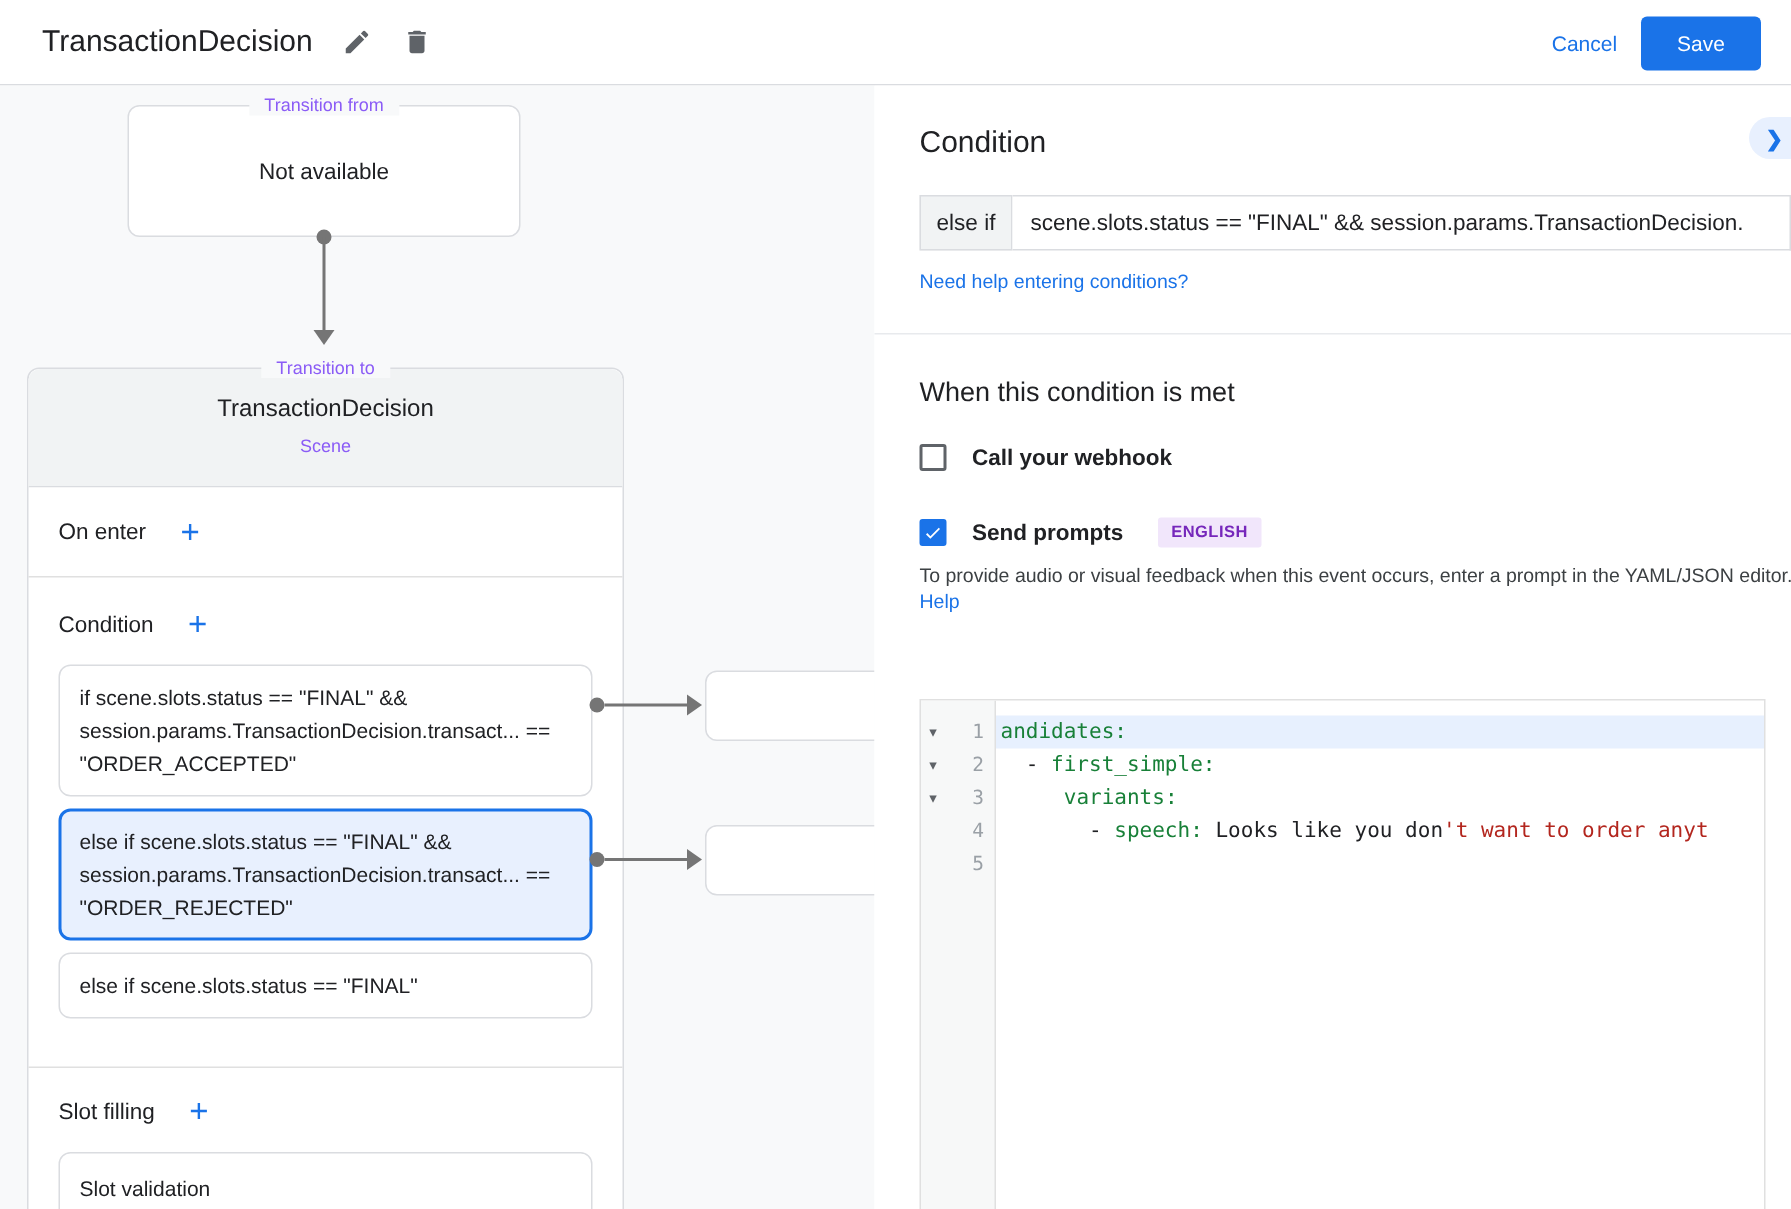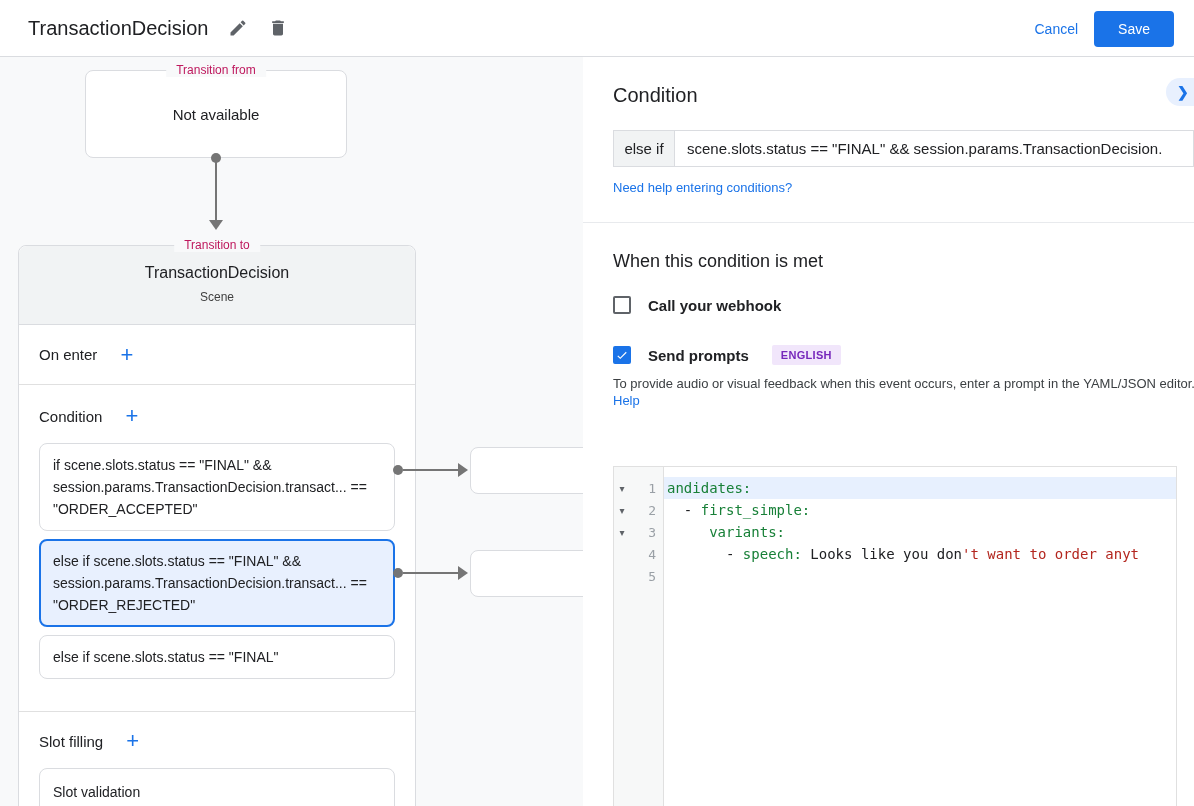--- a/index.html
+++ b/index.html
@@ -16,38 +16,38 @@
   .header-actions { position:absolute; right:20px; top:0; height:57px; display:flex; align-items:center; gap:16px; }
   .cancel-btn { color:#1a73e8; font-size:14px; font-weight:500; cursor:pointer; }
   .save-btn { background:#1a73e8; color:#ffffff; font-size:14px; font-weight:500; border:none;
               border-radius:4px; height:36px; padding:0 24px; cursor:pointer; }
 
   
   .canvas { position:absolute; left:0; top:57px; width:583px; height:749px; background:#f8f9fa; overflow:hidden; }
 
   .fieldset { position:absolute; background:#fff; border:1px solid #dadce0; border-radius:8px; }
   .legend { position:absolute; top:-8px; left:50%; transform:translateX(-50%); background:#f8f9fa;
-            padding:0 10px; font-size:12px; color:#be185d; white-space:nowrap; }
+            padding:0 10px; font-size:12px; color:#8b5cf6; white-space:nowrap; }
 
   .tfrom { left:85px; top:13px; width:262px; height:88px; display:flex; align-items:center; justify-content:center; }
   .tfrom-value { font-size:15px; color:#202124; }
 
   .flow-dot { position:absolute; width:10px; height:10px; border-radius:50%; background:#757575; }
   .flow-vline { position:absolute; width:2px; background:#757575; }
   .flow-hline { position:absolute; height:2px; background:#757575; }
   .arrow-down { position:absolute; width:0; height:0; border-left:7px solid transparent;
                 border-right:7px solid transparent; border-top:10px solid #757575; }
   .arrow-right { position:absolute; width:0; height:0; border-top:7px solid transparent;
                  border-bottom:7px solid transparent; border-left:10px solid #757575; }
 
   .tto { left:18px; top:188px; width:398px; height:640px; }
   .tto-header { background:#f1f3f4; border-bottom:1px solid #dadce0; border-radius:8px 8px 0 0;
                 padding:18px 10px 20px; text-align:center; }
   .tto-title { font-size:16px; color:#202124; }
-  .tto-sub { font-size:12px; color:#404040; margin-top:8px; }
+  .tto-sub { font-size:12px; color:#8b5cf6; margin-top:8px; }
 
   .sec-row { display:flex; align-items:center; justify-content:flex-start; padding:0 20px;gap:23px; }
   .sec-label { font-size:15px; color:#202124; }
   .plus-icon { color:#1a73e8; font-size:22px; font-weight:300; line-height:1; cursor:pointer; }
   .row-onenter { height:60px; border-bottom:1px solid #e0e0e0; }
   .sec-condition { padding:14px 0 24px; border-bottom:1px solid #e0e0e0; }
   .sec-condition .sec-row { height:34px; }
   .cards { padding:10px 20px 0; }
   .cond-card { border:1px solid #dadce0; border-radius:8px; background:#fff; padding:10px 13px;
                font-size:14px; line-height:22px; color:#202124; margin-bottom:8px; cursor:pointer;

